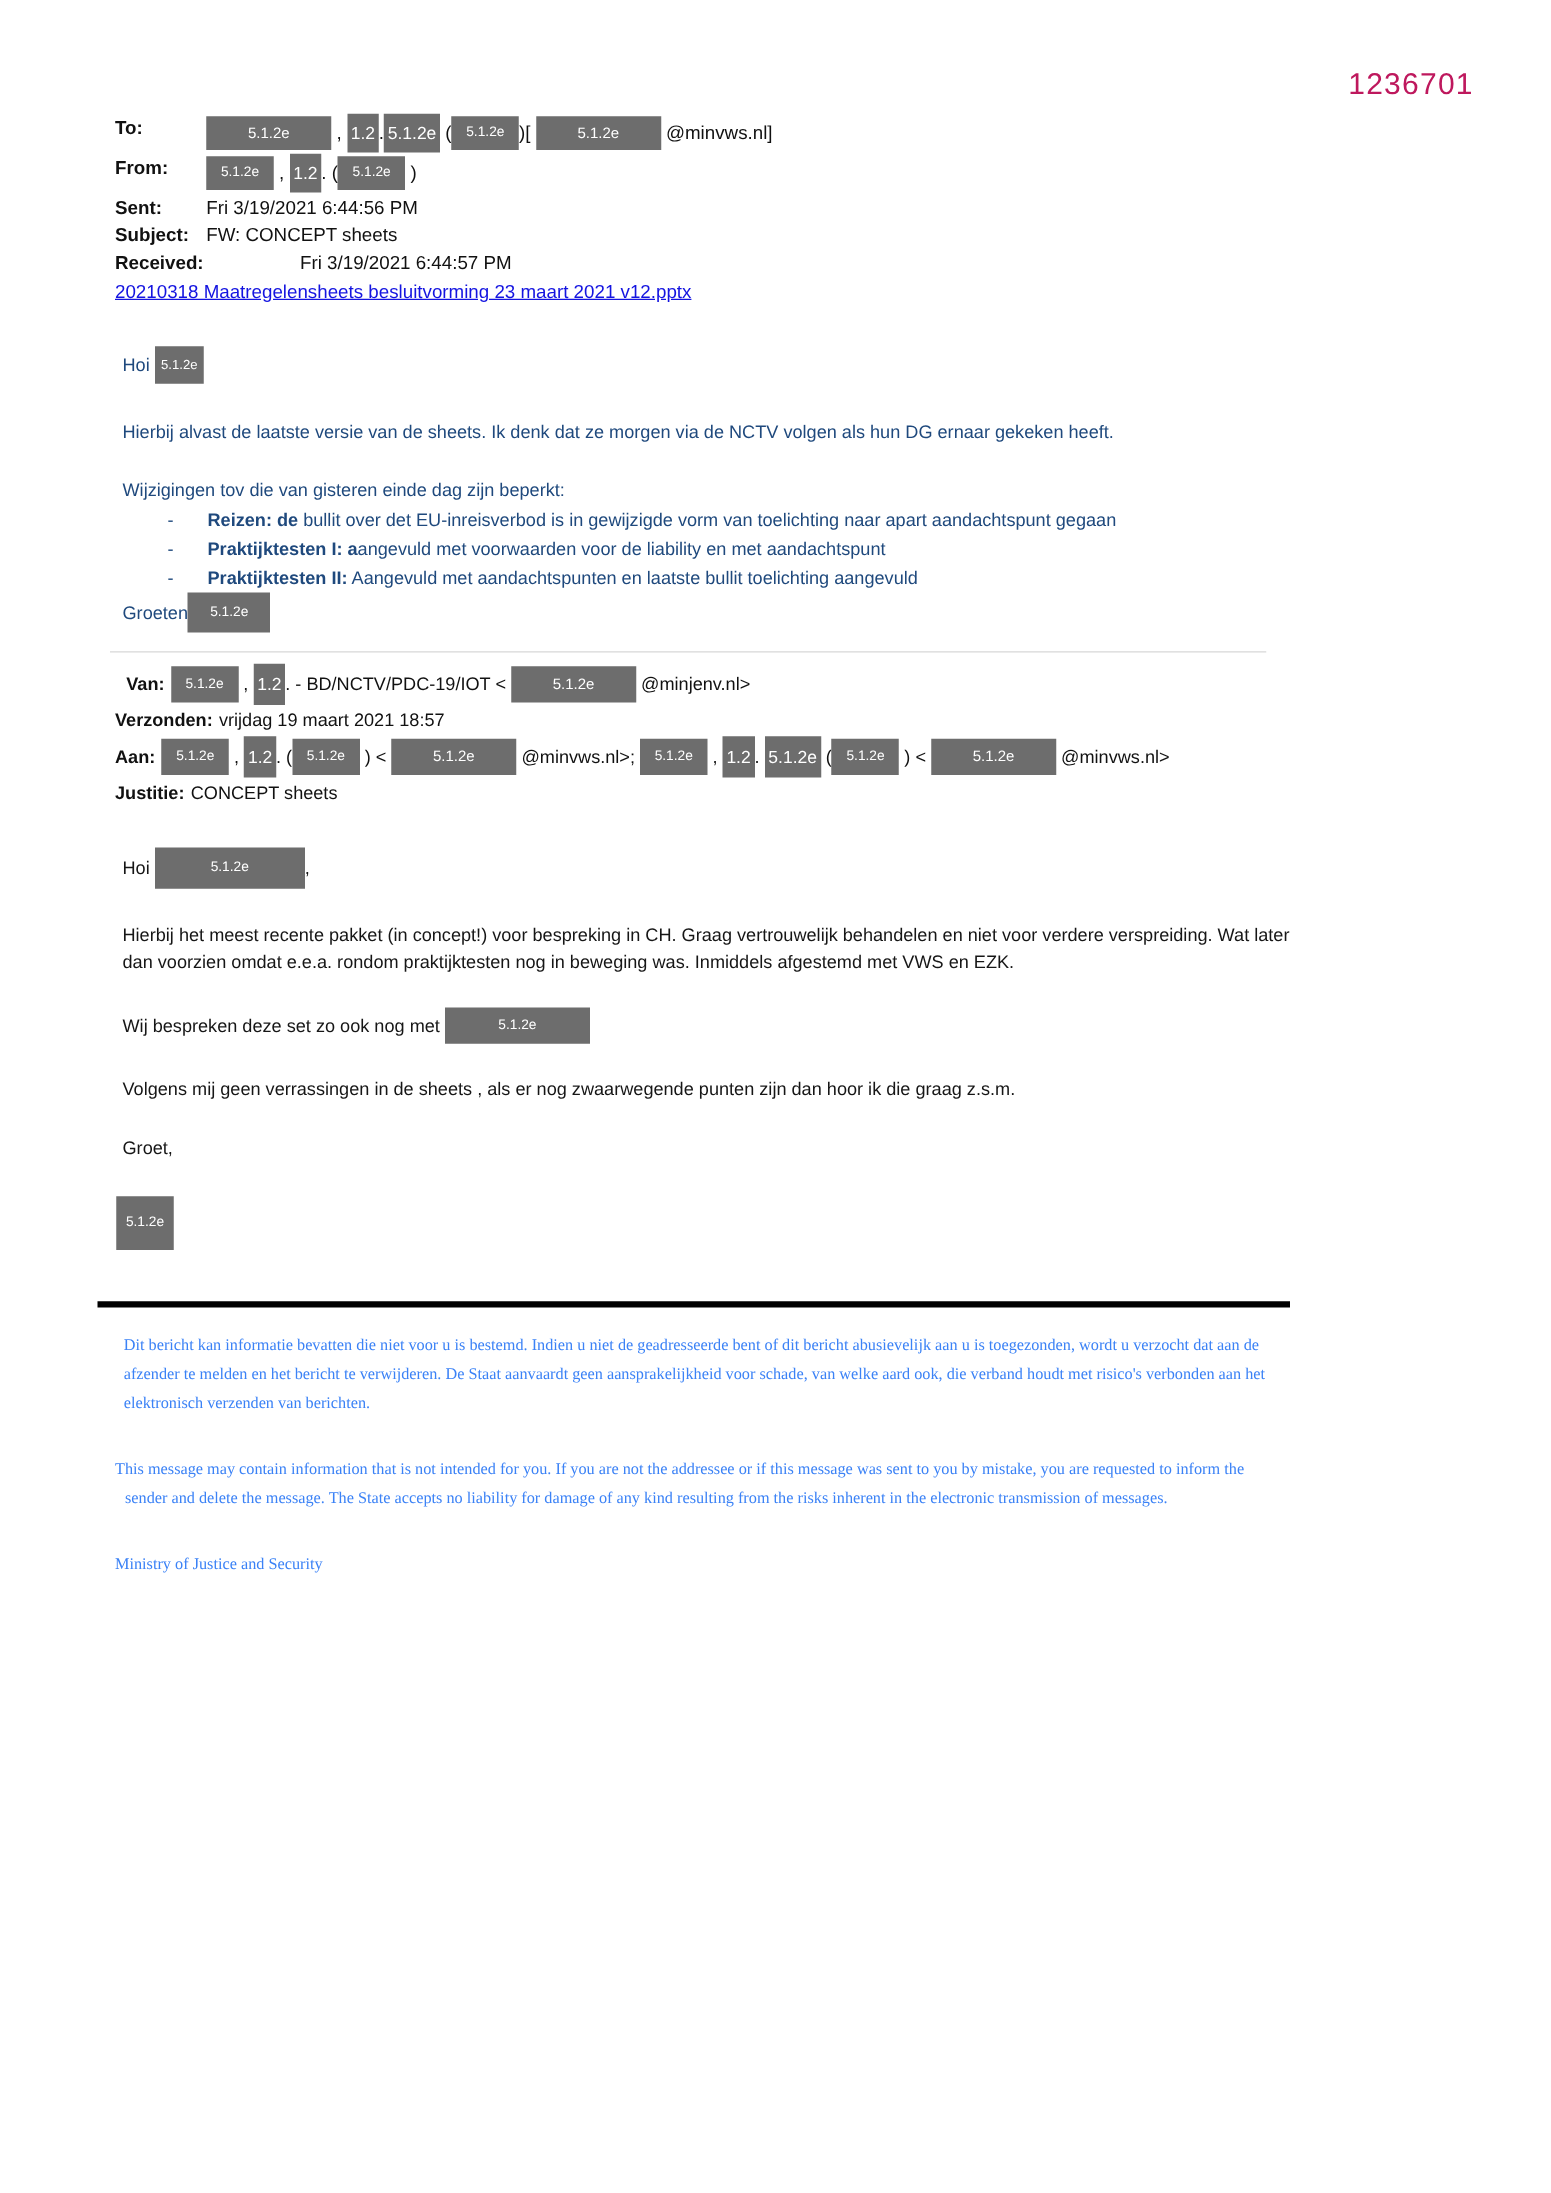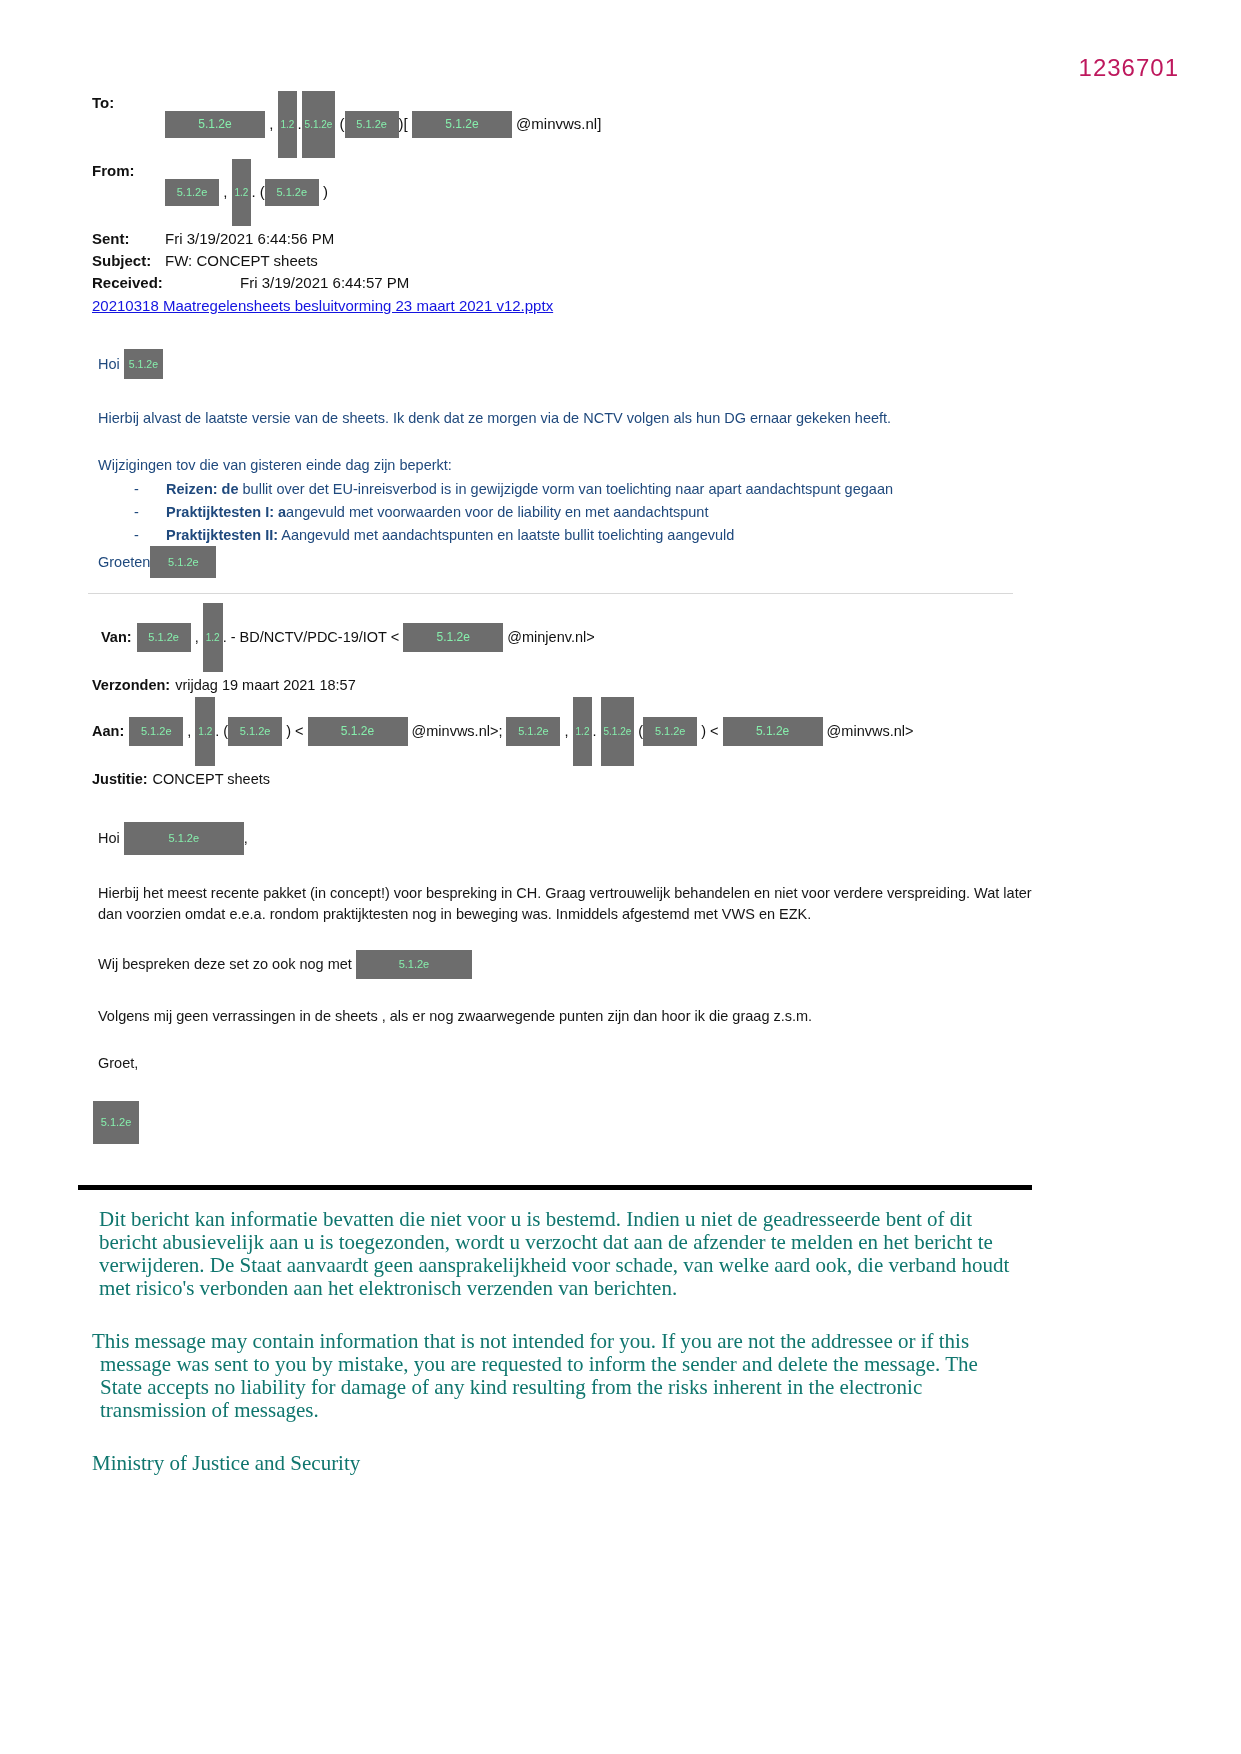--- a/index.html
+++ b/index.html
@@ -17,26 +17,26 @@
   .hdr1{font-size:15px;line-height:21px;color:#111;}
   .hdr1 .row{display:flex;align-items:flex-start;margin-bottom:1px;}
   .hdr1 .lbl{font-weight:bold;width:73px;flex:0 0 73px;}
   .hdr1 .val{white-space:nowrap;}
   .hdr1 .val.tabbed{padding-left:75px;}
   .attachment-row{margin-top:2px;font-size:15px;}
   a.attachment{color:#1414e0;text-decoration:underline;cursor:pointer;}
 
   
   .rbox{
-    display:inline-block;background:#6d6d6d;color:#86efac;text-align:center;
+    display:inline-block;background:#6d6d6d;color:#ffffff;text-align:center;
     vertical-align:middle;font-family:"Liberation Sans",sans-serif;position:relative;top:-1px;
   }
   .rbox-lg{min-width:88px;font-size:12px;padding:3px 6px;}
   .rbox-md{min-width:42px;font-size:11px;padding:3px 6px;}
-  .rbox-sm{min-width:8px;font-size:10px;padding:23px 3px;}
+  .rbox-sm{min-width:8px;font-size:14px;padding:5px 3px;}
   .tok{white-space:pre;}
 
   
   .email1{color:#1F497D;font-size:14.5px;line-height:20px;padding-left:6px;margin-top:34px;max-width:940px;}
   .email1 .greet{margin-bottom:28px;}
   .g1-box{min-width:28px;font-size:10.5px;padding:5px 5px;}
   .email1 .para{margin-bottom:27px;}
   .email1 .changes-intro{margin-bottom:3px;}
   .bullet{padding-left:68px;position:relative;line-height:23px;}
   .bullet::before{content:"-";position:absolute;left:36px;top:0;}
@@ -54,21 +54,21 @@
   
   .email2{color:#161616;font-size:14.5px;line-height:21px;padding-left:6px;margin-top:32px;max-width:935px;}
   .email2 .greet{margin-bottom:27px;}
   .g3-box{min-width:100px;font-size:11px;padding:6px 10px;}
   .email2 .para{margin-bottom:26px;}
   .g4-box{min-width:96px;font-size:11px;padding:4px 10px;}
   .sig-box{display:inline-block;min-width:34px;font-size:11px;padding:11px 6px;margin-left:-5px;margin-top:2px;}
 
   
   .thick-rule{height:5px;background:#000;width:954px;margin:40px 0 0 -14px;border:none;}
-  .footer{font-family:"Liberation Serif","DejaVu Serif",serif;font-size:21px;line-height:23px;color:#0f766e;margin-top:18px;}
+  .footer{font-family:"Liberation Serif","DejaVu Serif",serif;font-size:13px;line-height:23px;color:#3b82f6;margin-top:18px;}
   .footer .disclaimer-nl{max-width:918px;padding-left:7px;margin-bottom:0;}
   .footer .ministry-nl{margin-top:26px;}
   .footer .disclaimer-en{max-width:902px;margin-top:30px;padding-left:8px;text-indent:-8px;}
   .footer .ministry-en{margin-top:30px;}
 </style>
 </head>
 <body>
 
 <div class="doc-number">1236701</div>
 

